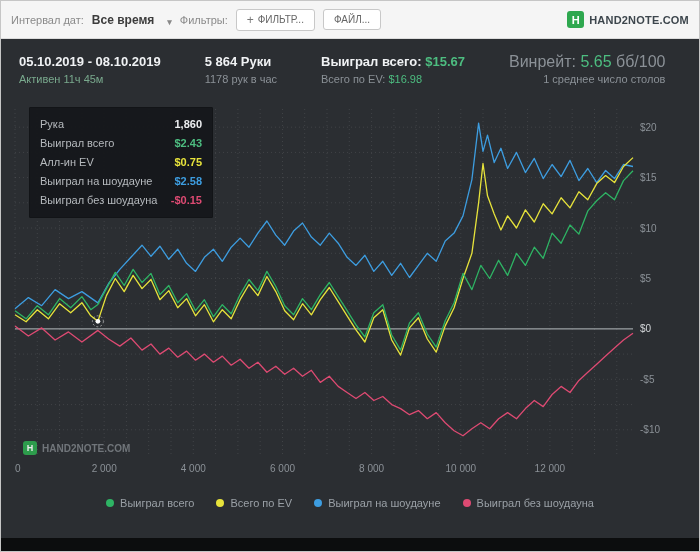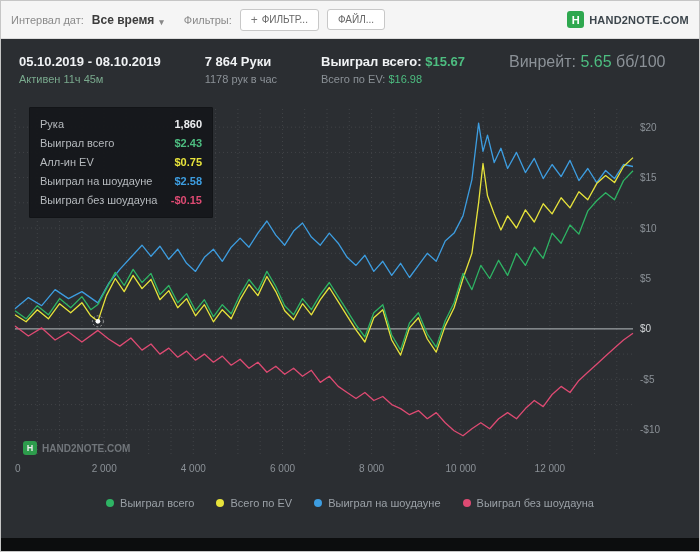--- a/index.html
+++ b/index.html
@@ -4,22 +4,22 @@
 <style>
   *{margin:0;padding:0;box-sizing:border-box}
   html,body{width:700px;height:552px;overflow:hidden;background:#e9e9e9;
     font-family:"Liberation Sans",sans-serif}
   .window{width:700px;height:552px;border:1px solid #c6c6c6;background:#2b2e32;
     display:flex;flex-direction:column}
   
   .toolbar{height:38px;background:#f5f5f5;border-bottom:1px solid #dcdcdc;
     display:flex;align-items:center;padding:0 10px;gap:8px;flex:0 0 auto}
   .tb-label{color:#8a8a8a;font-size:11px}
-  .tb-dropdown{display:flex;align-items:flex-end;gap:5px;color:#3c3c3c;font-size:12px;
-    font-weight:bold;cursor:pointer;margin-right:12px}
+  .tb-dropdown{display:flex;align-items:flex-end;gap:13px;color:#3c3c3c;font-size:12px;
+    font-weight:bold;cursor:pointer;}
   .caret{color:#888;font-size:9px}
   .tb-btn{display:flex;align-items:center;gap:4px;background:#fff;border:1px solid #c8c8c8;
     border-radius:3px;color:#666;font-size:10px;padding:4px 10px;font-family:inherit;cursor:pointer}
   .plus{font-size:12px;color:#777;line-height:1}
   .tb-spacer{flex:1}
   .brand{display:flex;align-items:center;gap:5px;cursor:pointer}
   .brand-icon,.wm-icon{background:#2ea84f;color:#fff;border-radius:3px;font-weight:bold;
     display:flex;align-items:center;justify-content:center}
   .brand-icon{width:17px;height:17px;font-size:11px}
   .brand-text{color:#3d464d;font-size:11px;font-weight:bold;letter-spacing:.2px}
@@ -82,39 +82,40 @@
   </div>
 
   <div class="panel">
 
     <div class="stats">
       <div>
         <div class="stat-main">05.10.2019 - 08.10.2019</div>
         <div class="stat-sub active-time">Активен 11ч 45м</div>
       </div>
       <div>
-        <div class="stat-main">7 864 Руки</div>
+        <div class="stat-main">5 864 Руки</div>
         <div class="stat-sub">1178 рук в час</div>
       </div>
       <div>
         <div class="stat-main">
           <span>Выиграл всего:</span>
           <span class="green">$15.67</span>
         </div>
         <div class="stat-sub">
           <span>Всего по EV:</span>
           <span class="green">$16.98</span>
         </div>
       </div>
       <div class="stat-right">
         <div class="winrate-line">
           <span>Винрейт:</span>
           <span class="green">5.65</span>
           <span>бб/100</span>
         </div>
+        <div class="stat-sub">1 среднее число столов</div>
       </div>
       <button class="gear-btn">
         <span>⚙</span>
       </button>
     </div>
 
     <div class="chart-wrap">
       <svg id="chart-svg" viewBox="0 0 680 386">
           <g>
             <line x1="4.0" y1="6" x2="4.0" y2="352" class="grid-v"></line>

